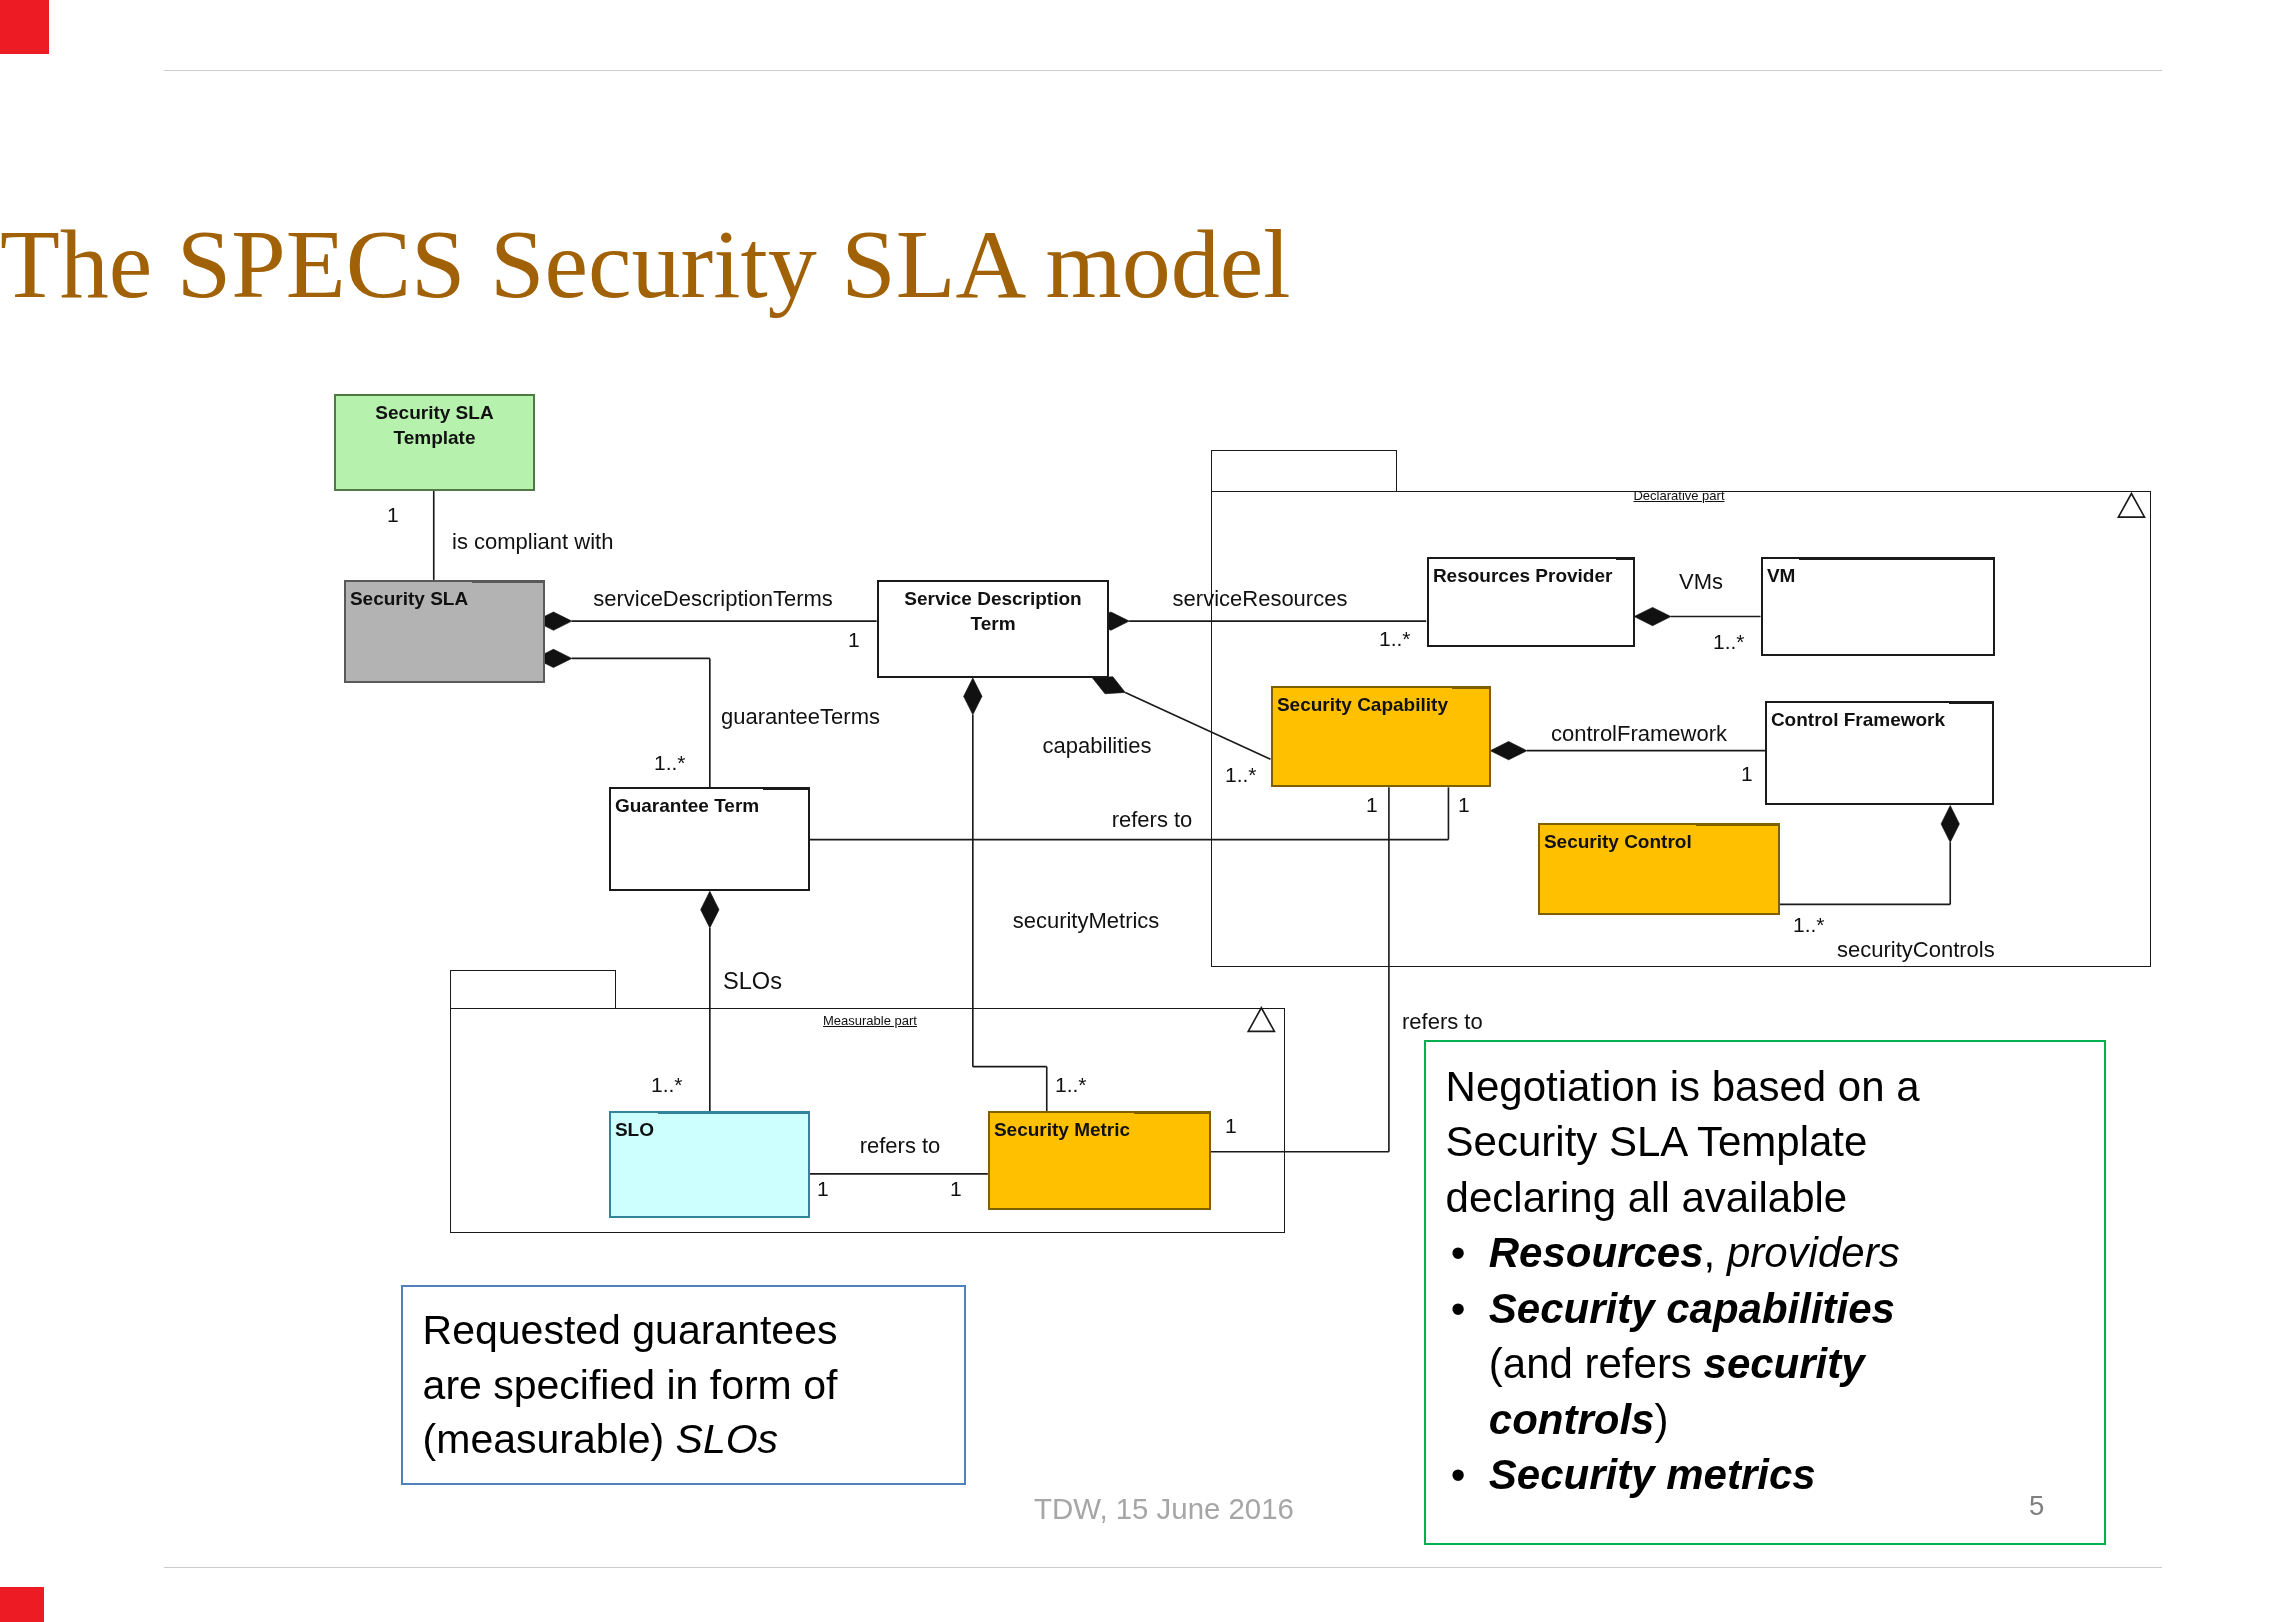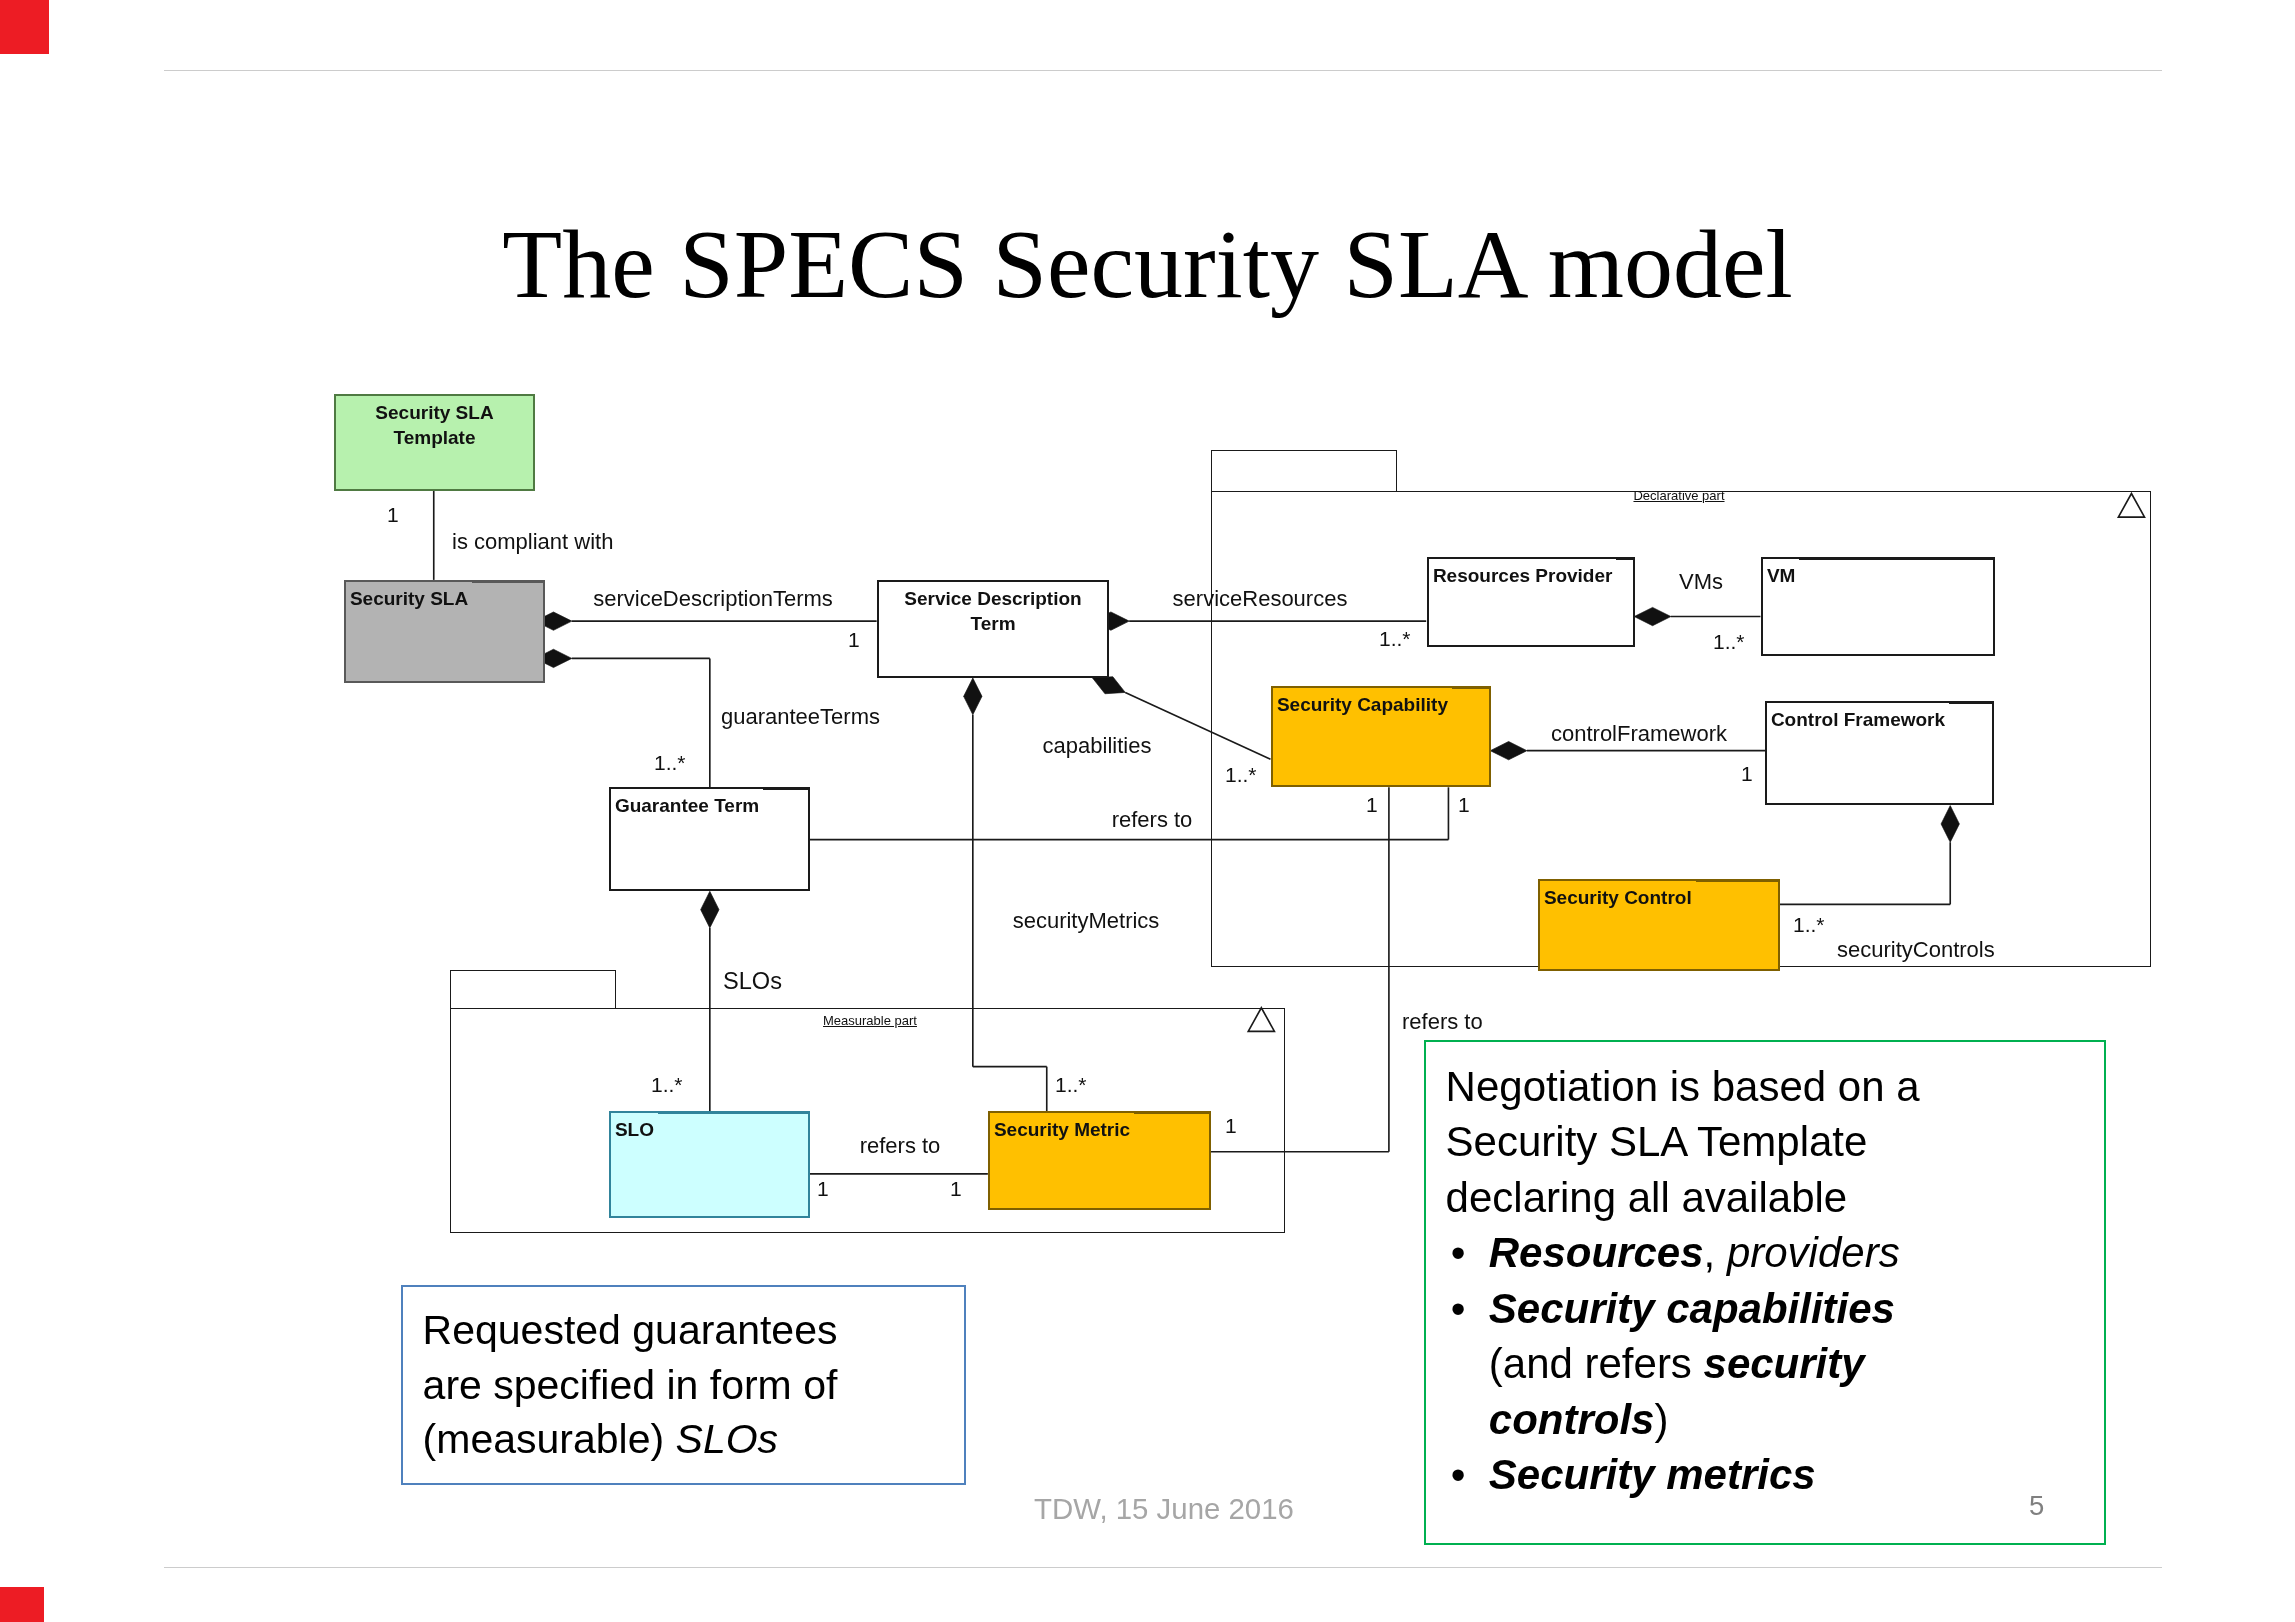--- a/index.html
+++ b/index.html
@@ -1,21 +1,21 @@
 <!DOCTYPE html>
 <html style="font-size:10.5px"><head>
 <meta charset="utf-8">
 <style>
   html,body{margin:0;padding:0;background:#ffffff;}
   #slide{position:relative;width:2295px;height:1623px;background:#ffffff;overflow:hidden;
          font-family:"Liberation Sans",sans-serif;color:#111;}
   .red-corner{position:absolute;background:#ed1c24;}
   .rule{position:absolute;left:164px;width:1998px;height:1.3px;background:#cccccc;}
-  #title{position:absolute;left:0;right:0;top:208px;text-align:center;
-         font-family:"Liberation Serif",serif;font-size:98px;font-weight:400;color:#000000;}
+  #title{position:absolute;left:0;right:0;top:208px;text-align:left;
+         font-family:"Liberation Serif",serif;font-size:98px;font-weight:400;color:#a16207;}
   
   .uml{position:absolute;display:flex;flex-direction:row;box-sizing:border-box;
        background:var(--fill,#fff);border:2px solid var(--bd,#1a1a1a);z-index:3;}
   .uml-t{font-weight:bold;font-size:19px;line-height:1.28;text-align:center;padding:5.2px 3.9px;color:#111;}
   .uml-b{flex:1;border-top:1.6px solid var(--bd,#1a1a1a);}
   
   .pkg{position:absolute;border:1.6px solid #1a1a1a;box-sizing:border-box;z-index:1;background:transparent;}
   
   #wires{position:absolute;left:0;top:0;z-index:2;pointer-events:none;}
   #wires line{stroke:#1a1a1a;stroke-width:2.5;}
@@ -126,21 +126,21 @@
   <div class="uml" style="left:1271px;top:686px;width:220px;height:101px;--fill:#ffc000;--bd:#7f6000;">
     <div class="uml-t">Security Capability</div>
     <div class="uml-b"></div>
   </div>
 
   <div class="uml" style="left:1765px;top:701px;width:229px;height:104px;">
     <div class="uml-t">Control Framework</div>
     <div class="uml-b"></div>
   </div>
 
-  <div class="uml" style="left:1538px;top:879px;width:242px;height:92px;--fill:#ffc000;--bd:#7f6000;">
+  <div class="uml" style="left:1538px;top:823px;width:242px;height:92px;--fill:#ffc000;--bd:#7f6000;">
     <div class="uml-t">Security Control</div>
     <div class="uml-b"></div>
   </div>
 
   <div class="uml" style="left:609px;top:787px;width:201px;height:104px;">
     <div class="uml-t">Guarantee Term</div>
     <div class="uml-b"></div>
   </div>
 
   <div class="uml" style="left:609px;top:1111px;width:201px;height:107px;--fill:#cdffff;--bd:#31849b;">

